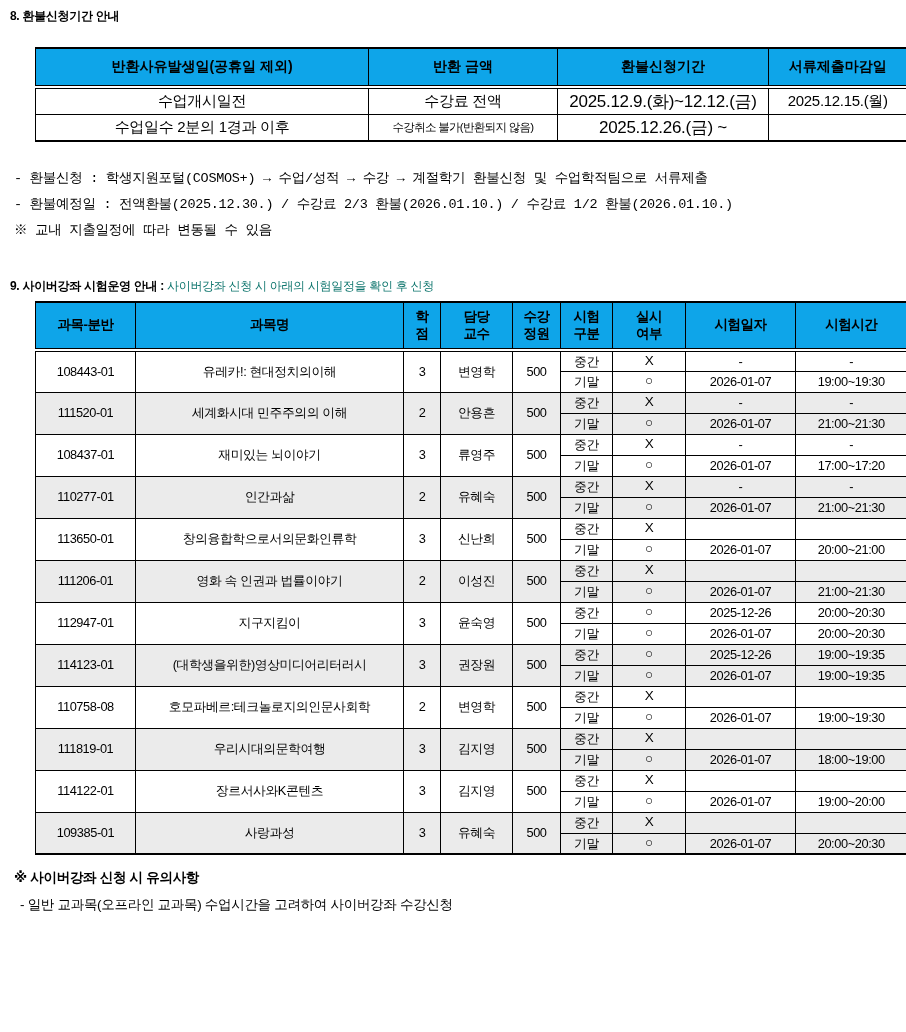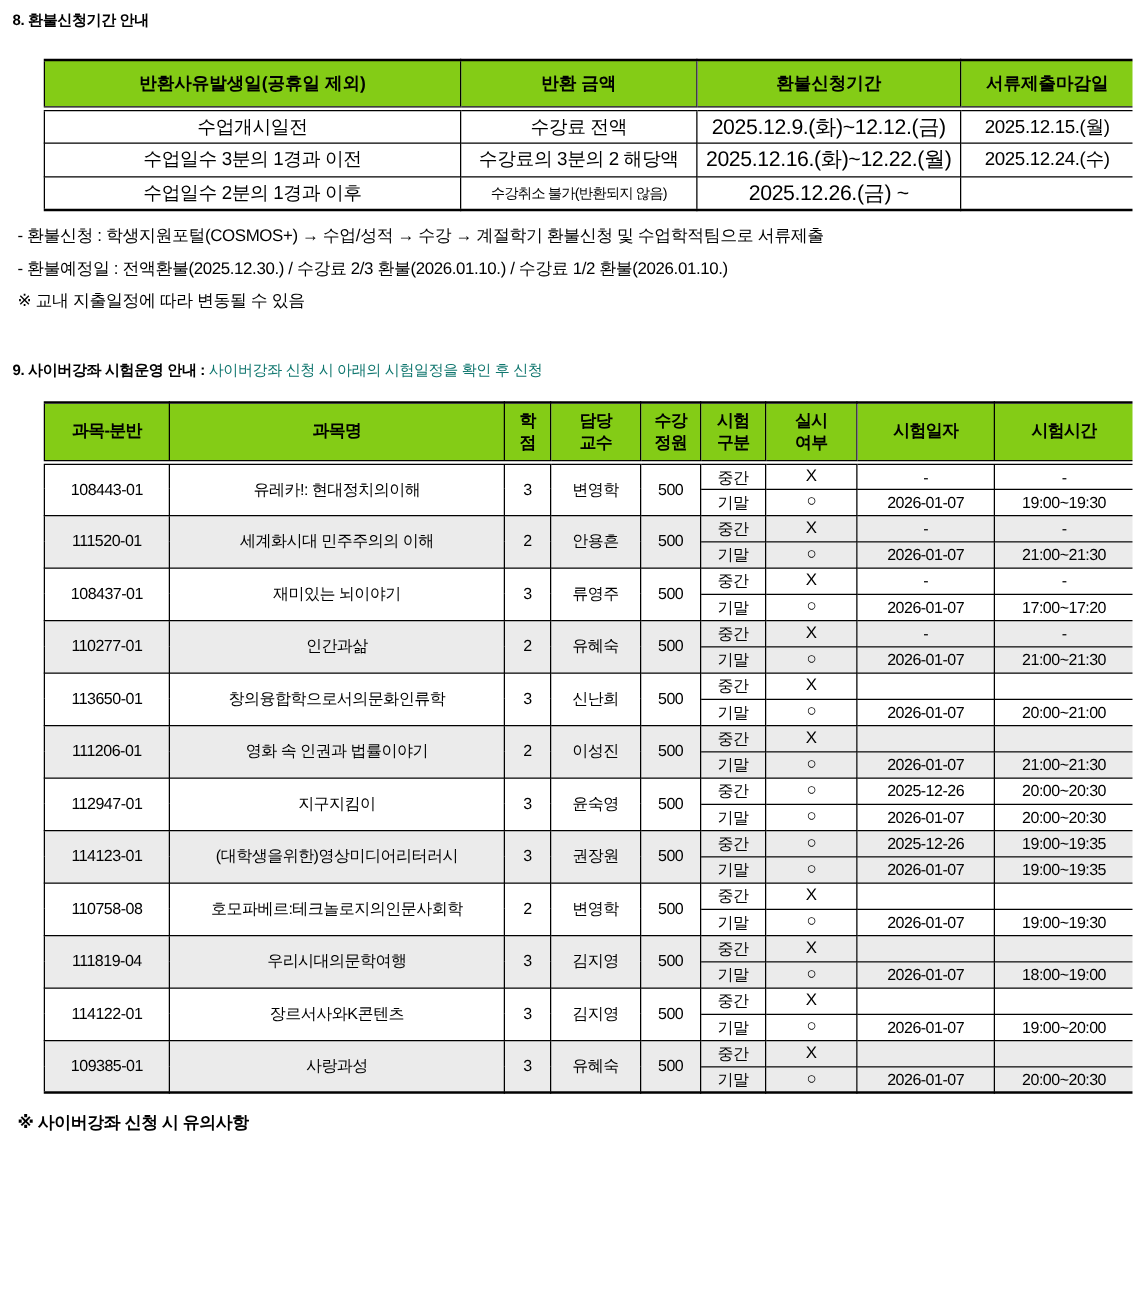--- a/index.html
+++ b/index.html
@@ -8,38 +8,38 @@
     width:906px; height:1032px; background:#ffffff; overflow:hidden;
     font-family:"Liberation Sans","DejaVu Sans",sans-serif; color:#000;
   }
   .sec-title { font-weight:bold; font-size:12px; margin:8px 0 0 10px; letter-spacing:-0.3px; }
   .sec-title .regular { font-weight:normal; color:#0f766e; }
 
   table { border-collapse:collapse; table-layout:fixed; margin-left:35px;
           border-top:2.5px solid #000; border-bottom:2.5px solid #000; }
   th, td { border:1px solid #000; text-align:center; vertical-align:middle;
            padding:0 2px; overflow:hidden; white-space:nowrap; }
-  thead th { background:#84cc16; font-weight:bold; border-bottom:4px double #000;
+  thead th { background:#0ea5e9; font-weight:bold; border-bottom:4px double #000;
              white-space:pre-line; line-height:1.25; }
   .edge { border-right:none; }
 
   
   #refund-table { width:871px; margin-top:22px; }
   #refund-table th { height:39px; font-size:14px; }
   #refund-table td { height:27px; font-size:15px; letter-spacing:-0.3px; }
   #refund-table td.dates { font-size:17px; }
   #refund-table td.tight { font-size:11.5px; letter-spacing:-0.7px; }
 
-  .notes { margin:7px 0 0 14px; font-size:13.5px; line-height:26px;
-           white-space:nowrap; letter-spacing:-0.3px; }
+  .notes { margin:24px 0 0 14px; font-size:13.5px; line-height:26px;
+           white-space:nowrap; letter-spacing:-0.3px;font-family:Liberation Mono, monospace; }
 
   .sec9 { margin-top:34px; }
 
   
-  #exam-table { width:871px; margin-top:16px; }
+  #exam-table { width:871px; margin-top:6px; }
   #exam-table th { height:48px; font-size:13.5px; letter-spacing:-0.5px; }
   #exam-table td { height:21px; font-size:12.8px; line-height:1.05; letter-spacing:-0.4px; }
   #exam-table tr.alt td { background:#ebebeb; }
   #exam-table td.run { font-size:13.5px; }
 
   .footnotes { margin:10px 0 0 14px; font-size:13.5px; line-height:26.5px;
                white-space:nowrap; letter-spacing:-0.3px; }
   .footnotes .fn-title { font-weight:bold; }
   .footnotes .fn-item { padding-left:6px; }
 </style>
@@ -62,26 +62,20 @@
       <th>환불신청기간</th>
       <th class="edge">서류제출마감일</th>
     </tr>
   </thead>
   <tbody id="refund-tbody">
       <tr>
         <td>수업개시일전</td>
         <td>수강료 전액</td>
         <td class="dates">2025.12.9.(화)~12.12.(금)</td>
         <td class="edge">2025.12.15.(월)</td>
-      </tr>
-      <tr>
-        <td>수업일수 3분의 1경과 이전</td>
-        <td>수강료의 3분의 2 해당액</td>
-        <td class="dates">2025.12.16.(화)~12.22.(월)</td>
-        <td class="edge">2025.12.24.(수)</td>
       </tr>
       <tr>
         <td>수업일수 2분의 1경과 이후</td>
         <td class="tight">수강취소 불가(반환되지 않음)</td>
         <td class="dates">2025.12.26.(금) ~</td>
         <td class="edge"></td>
       </tr>
     </tbody>
 </table>
 
@@ -273,21 +267,21 @@
         <td></td>
         <td class="edge"></td>
       </tr>
       <tr>
         <td>기말</td>
         <td class="run">○</td>
         <td>2026-01-07</td>
         <td class="edge">19:00~19:30</td>
       </tr>
       <tr class="alt">
-        <td rowspan="2">111819-04</td>
+        <td rowspan="2">111819-01</td>
         <td rowspan="2">우리시대의문학여행</td>
         <td rowspan="2">3</td>
         <td rowspan="2">김지영</td>
         <td rowspan="2">500</td>
         <td>중간</td>
         <td class="run">X</td>
         <td></td>
         <td class="edge"></td>
       </tr>
       <tr class="alt">
@@ -328,13 +322,14 @@
         <td>기말</td>
         <td class="run">○</td>
         <td>2026-01-07</td>
         <td class="edge">20:00~20:30</td>
       </tr>
     </tbody>
 </table>
 
 <div class="footnotes">
   <div class="fn-title">※ 사이버강좌 신청 시 유의사항</div>
+  <div class="fn-item">- 일반 교과목(오프라인 교과목) 수업시간을 고려하여 사이버강좌 수강신청</div>
 </div>
 
 </body></html>

